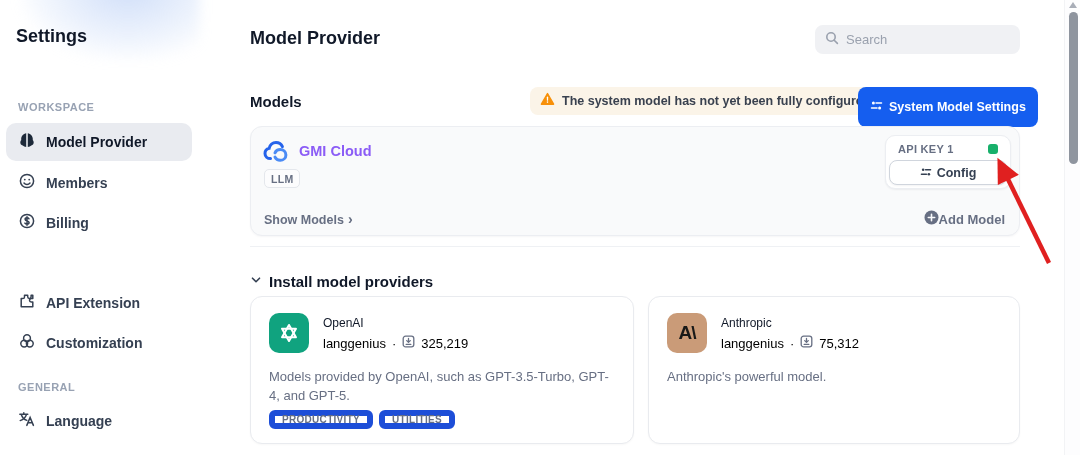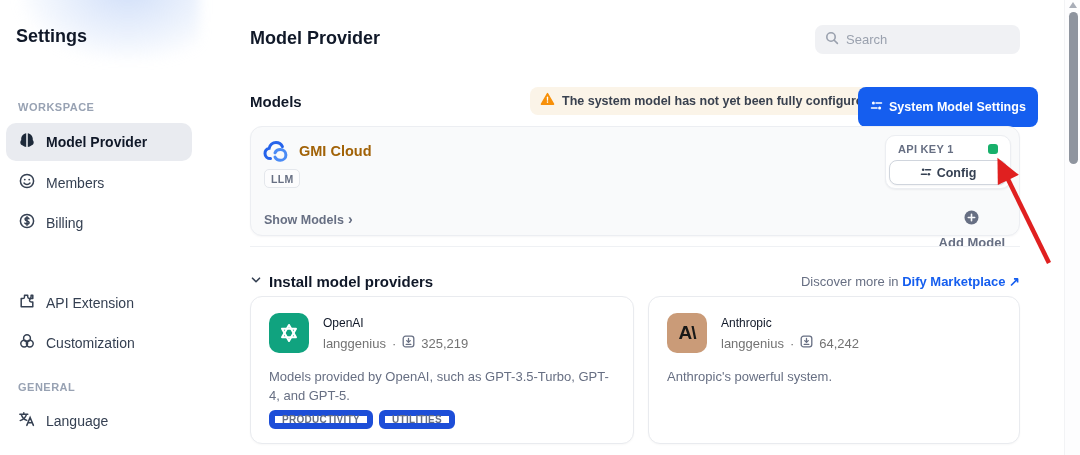--- a/index.html
+++ b/index.html
@@ -11,21 +11,21 @@
   .blob { position:absolute; left:20px; top:-30px; width:180px; height:90px;
     background:radial-gradient(ellipse at 60% 20%, rgba(170,196,244,.55), rgba(200,218,248,.25) 55%, transparent 75%);
     filter:blur(6px); pointer-events:none; }
 
   
   .sidebar { position:absolute; left:0; top:0; width:210px; height:455px; background:transparent;padding-left:12px; }
   .sb-title { position:absolute; left:16px; top:26px; font-size:18px; font-weight:bold; color:#101828; }
   .sb-section { position:absolute; left:18px; font-size:11px; font-weight:bold; color:#98a2b3; letter-spacing:.5px; }
   .sb-item { position:absolute; left:6px; width:186px; height:38px; border-radius:10px;
     display:flex; align-items:center; gap:10px; padding:0 12px; color:#354052; cursor:pointer; }
-  .sb-item .lbl { font-size:14px; font-weight:400; white-space:nowrap; }
+  .sb-item .lbl { font-size:14px; font-weight:700; white-space:nowrap; }
   .sb-item.active { background:#e9ebf0; color:#101828; }
   .sb-item.active .lbl { font-weight:bold; }
   .sb-item svg { flex:0 0 auto; }
 
   
   .page-title { position:absolute; left:250px; top:28px; font-size:18px; font-weight:bold; color:#101828; }
   .search { position:absolute; left:815px; top:25px; width:205px; height:29px; background:#f0f1f4;
     border:none; border-radius:8px; display:flex; align-items:center; gap:7px; padding:0 10px; }
   .search input { border:none; background:transparent; outline:none; width:160px;
     font-size:13px; color:#354052; font-family:"Liberation Sans",sans-serif; }
@@ -37,29 +37,29 @@
     display:flex; align-items:center; gap:7px; padding:0 12px 0 10px; }
   .warn-banner .txt { font-size:12.5px; font-weight:600; color:#39414f; white-space:nowrap; }
   .btn-primary { position:absolute; left:858px; top:87px; height:40px; background:#155eef; border:none;
     border-radius:8px; display:flex; align-items:center; gap:6px; padding:0 12px; cursor:pointer; }
   .btn-primary .txt { font-size:12.5px; font-weight:bold; color:#fff; white-space:nowrap; }
 
   
   .gmi-card { position:absolute; left:250px; top:126px; width:770px; height:110px; background:#f9fafb;
     border:1px solid #eceef2; border-radius:12px; box-shadow:0 1px 2px rgba(16,24,40,.04); }
   .gmi-logo { position:absolute; left:12px; top:13px; }
-  .gmi-name { position:absolute; left:48px; top:16px; font-size:14.5px; font-weight:bold; color:#a16207; }
+  .gmi-name { position:absolute; left:48px; top:16px; font-size:14.5px; font-weight:bold; color:#8b5cf6; }
   .llm-tag { position:absolute; left:13px; top:42px; height:19px; padding:0 6px; background:#fcfcfd;
     border:1px solid #e4e7ec; border-radius:5px; display:flex; align-items:center;
     font-size:10.5px; font-weight:600; color:#676f83; letter-spacing:.3px; }
   .show-models { position:absolute; left:13px; top:86px; font-size:12.5px; font-weight:600; color:#676f83;
     cursor:pointer; display:flex; align-items:flex-start; gap:4px; }
   .show-models .chev { font-size:14px; line-height:12px; }
-  .add-model { position:absolute; right:14px; top:83px; display:flex; align-items:center; gap:6px;
-    cursor:pointer; color:#676f83;flex-direction:column; }
+  .add-model { position:absolute; right:14px; top:83px; display:flex; align-items:center; 
+    cursor:pointer; color:#676f83; }
   .add-model .txt { font-size:13px; font-weight:bold; }
   .api-panel { position:absolute; right:8px; top:8px; width:126px; height:54px; background:#fff;
     border:0.5px solid #eceef2; border-radius:10px; box-shadow:0 1px 2px rgba(16,24,40,.06); }
   .api-row { position:absolute; left:0; top:0; width:100%; height:26px; display:flex; align-items:center;
     justify-content:space-between; padding:0 12px;gap:14px; }
   .api-label { font-size:11px; font-weight:600; color:#676f83; letter-spacing:.3px; }
   .status-dot { width:10px; height:10px; border-radius:3px; background:#18b06b; }
   .config-btn { position:absolute; left:3px; right:3px; bottom:3px; height:25px; background:#fff;
     border:1px solid #d0d5dd; border-radius:8px; display:flex; align-items:center; justify-content:center;
     gap:5px; cursor:pointer; box-shadow:0 1px 2px rgba(16,24,40,.05); }
@@ -77,21 +77,21 @@
     border-radius:12px; box-shadow:0 1px 2px rgba(16,24,40,.03); cursor:pointer; }
   .prov-card.openai { left:250px; width:384px; }
   .prov-card.anthropic { left:648px; width:372px; }
   .prov-icon { position:absolute; left:18px; top:16px; width:40px; height:40px; border-radius:10px;
     display:flex; align-items:center; justify-content:center; }
   .prov-icon.openai-bg { background:#10a37f; }
   .prov-icon.anthropic-bg { background:#ca9b78; }
   .anthropic-glyph { font-size:19px; font-weight:bold; color:#191918; letter-spacing:-1px; }
   .prov-name { position:absolute; left:72px; top:19px; font-size:12px; font-weight:normal; color:#101828; }
   .prov-meta { position:absolute; left:72px; top:38px; display:flex; align-items:center; gap:6px;
-    font-size:13px; color:#737373; }
+    font-size:13px; color:#000000; }
   .prov-desc { position:absolute; left:18px; top:70px; right:18px; font-size:13px; line-height:19px; color:#676f83; }
   .tag-row { position:absolute; left:18px; bottom:14px; display:flex; gap:6px; }
   .tag { height:19px; padding:0 7px; border:6px solid #1d4ed8; border-radius:6px; background:#fff;
     display:flex; align-items:center; font-size:10px; font-weight:bold; color:#676f83; letter-spacing:.3px; }
 
   
   .scrollbar { position:absolute; right:0; top:0; width:16px; height:455px; background:#fdfdfe;
     border-left:1px solid #f2f3f5; }
   .scroll-up { position:absolute; left:4px; top:2px; width:0; height:0;
     border-left:4px solid transparent; border-right:4px solid transparent; border-bottom:6px solid #a9aeb8; cursor:pointer; }
@@ -264,27 +264,20 @@
 
   <div class="install-hdr">
     <span>
       <svg width="12" height="12" viewBox="0 0 12 12" fill="none" stroke="#354052" stroke-width="1.6" stroke-linecap="round" stroke-linejoin="round">
         <path d="M2.5 4.2 6 7.7l3.5-3.5"></path>
       </svg>
     </span>
     <span class="txt">Install model providers</span>
   </div>
 
-  <div class="discover">
-    <span>Discover more in</span>
-    <a>
-      <span>Dify Marketplace</span>
-      <span>↗</span>
-    </a>
-  </div>
 
   <div class="prov-card openai">
     <div class="prov-icon openai-bg">
       <svg width="26" height="26" viewBox="0 0 24 24" fill="none" stroke="#fff" stroke-width="1.9" stroke-linejoin="round" stroke-linecap="round">
         <path d="M12 4.6 18.4 16 5.6 16Z"></path>
         <path d="M12 19.4 5.6 8l12.8 0Z"></path>
       </svg>
     </div>
     <div class="prov-name">OpenAI</div>
     <div class="prov-meta">
@@ -312,23 +305,23 @@
     <div class="prov-name">Anthropic</div>
     <div class="prov-meta">
       <span>langgenius</span>
       <span>·</span>
       <span>
         <svg width="13" height="13" viewBox="0 0 13 13" fill="none" stroke="#676f83" stroke-width="1.3" stroke-linecap="round" stroke-linejoin="round">
           <rect x="1.2" y="1.2" width="10.6" height="10.6" rx="2.4"></rect>
           <path d="M6.5 3.4v3.8M4.7 5.6l1.8 1.8 1.8-1.8M4.2 9.4h4.6"></path>
         </svg>
       </span>
-      <span>64,242</span>
-    </div>
-    <div class="prov-desc">Anthropic's powerful system.</div>
+      <span>75,312</span>
+    </div>
+    <div class="prov-desc">Anthropic's powerful model.</div>
   </div>
 
   <div class="scrollbar">
     <div class="scroll-up"></div>
     <div class="scroll-thumb"></div>
   </div>
 
   <svg class="arrow-overlay" viewBox="0 0 1080 455">
     <defs>
       <marker id="arrowhead" markerWidth="7" markerHeight="7" refX="4.2" refY="3" orient="auto">

